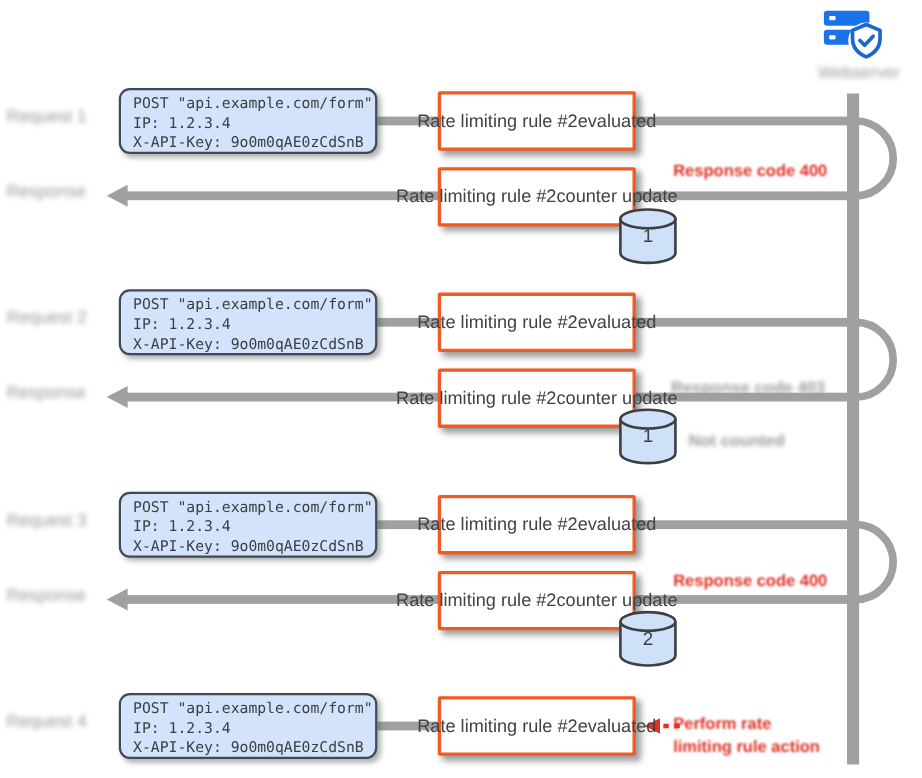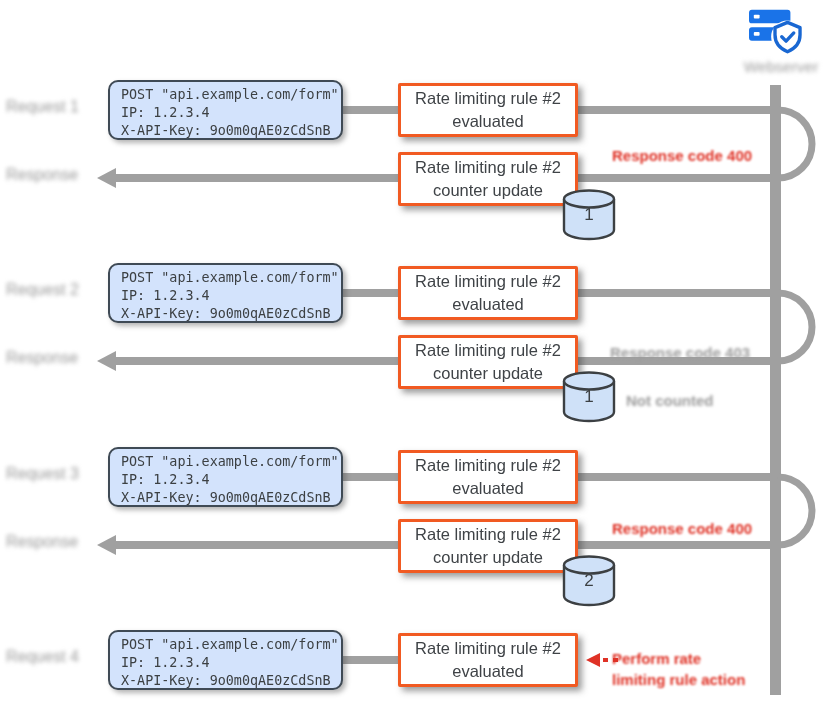--- a/index.html
+++ b/index.html
@@ -27,21 +27,21 @@
     font-size:13.4px;line-height:18px;color:#3c4043;
     padding:4px 0 0 11px;white-space:nowrap;overflow:hidden;
   }
 
   
   .rule-box{
     position:absolute;left:398px;width:180px;height:54px;z-index:2;
     box-sizing:border-box;
     background:#ffffff;border:3px solid #f15a22;border-radius:2px;
     box-shadow:4px 4px 6px rgba(60,60,60,.50);
-    display:flex;flex-direction:column;align-items:center;justify-content:center;
+    display:flex;flex-direction:row;align-items:center;justify-content:center;
     font-size:16.5px;line-height:23px;color:#3f4347;text-align:center;
     white-space:nowrap;
   }
 
   
   .cylinder{position:absolute;left:560px;width:58px;height:52px;z-index:3;}
   .cylinder .num{
     position:absolute;left:0;top:16px;width:58px;text-align:center;
     font-size:17px;color:#3c4043;z-index:4;
   }

